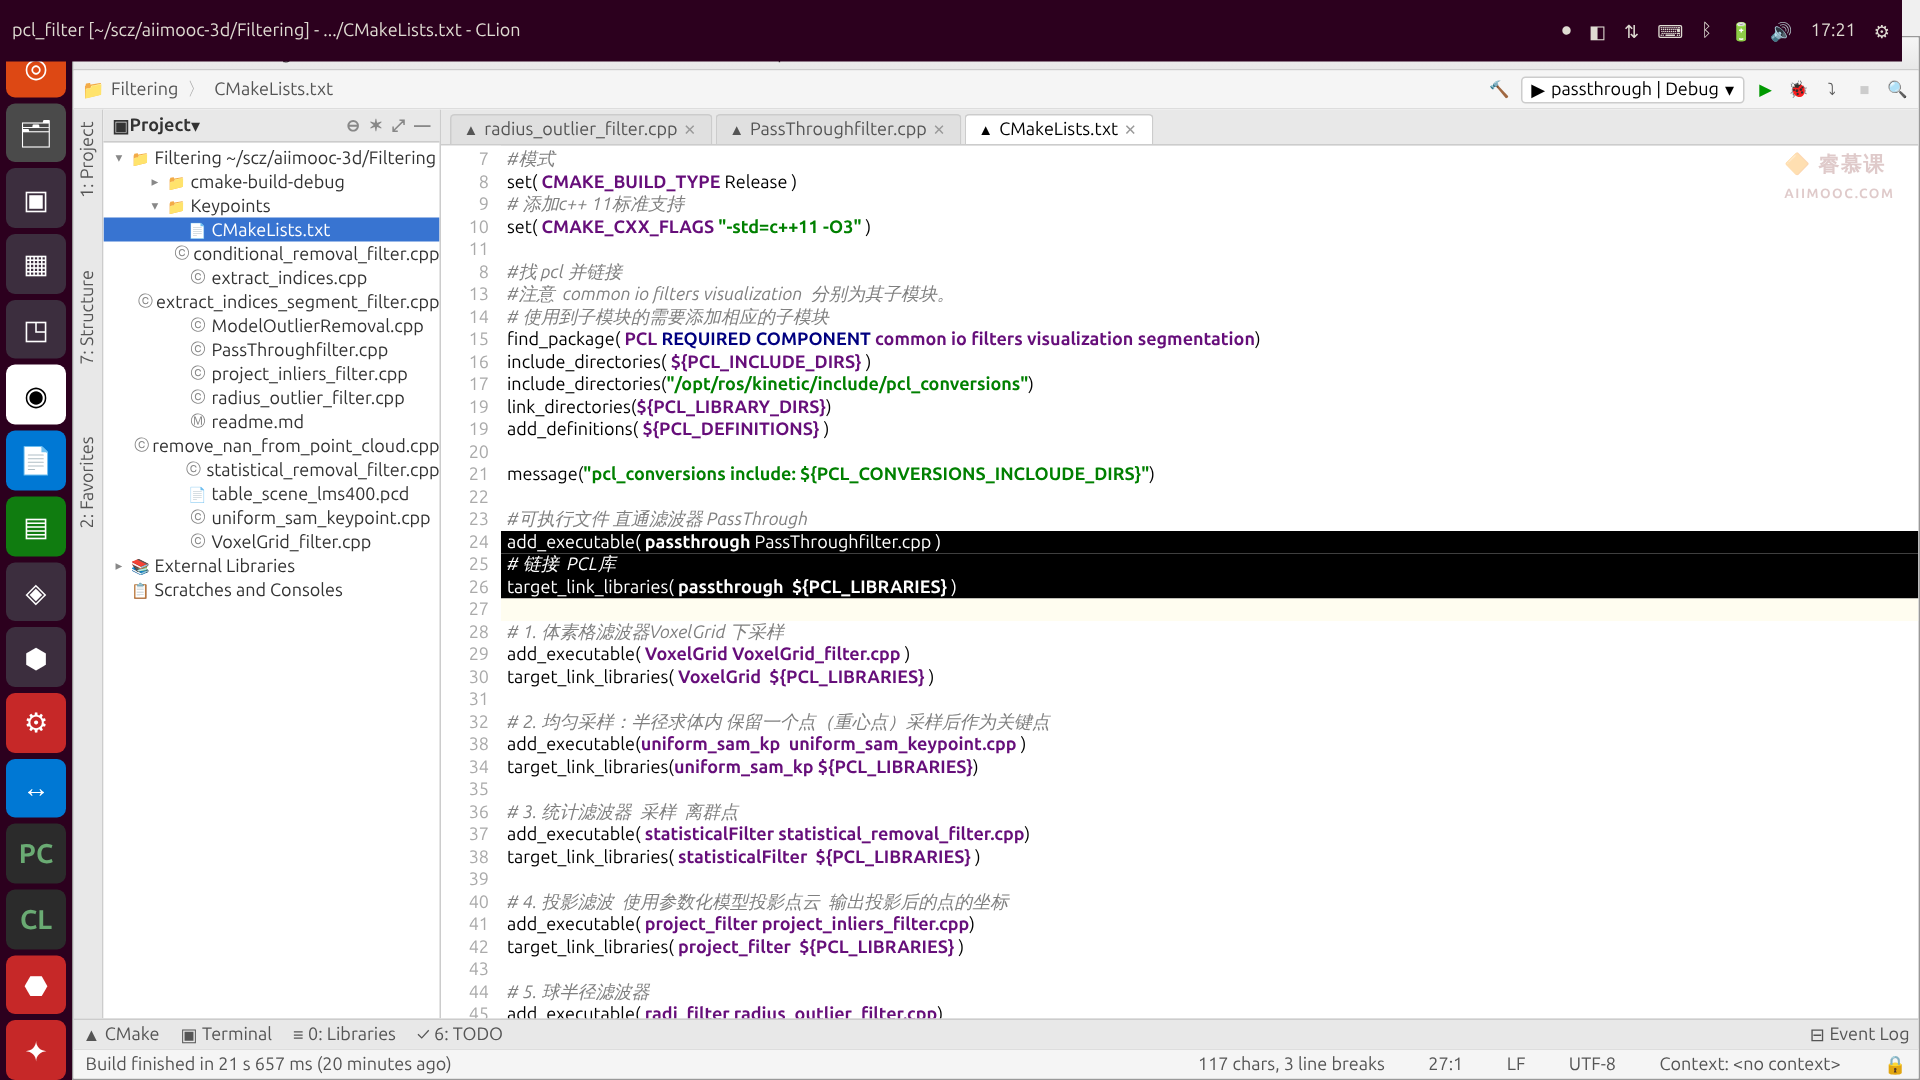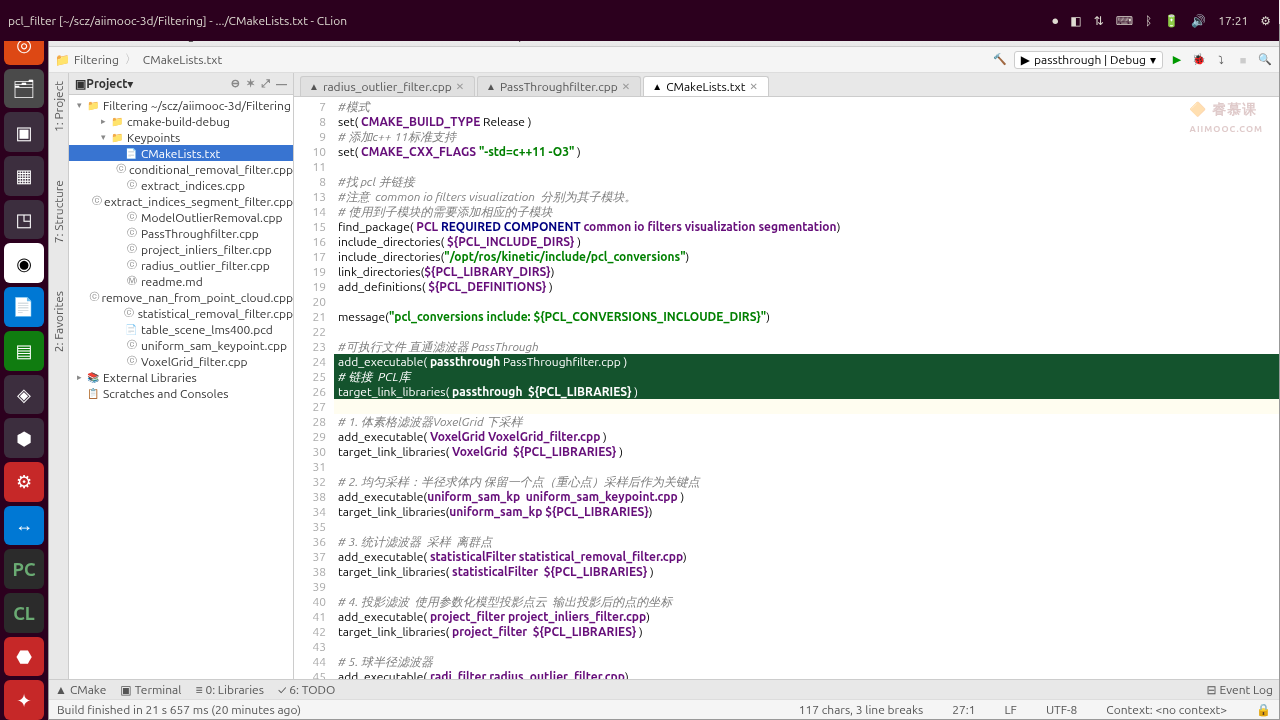--- a/index.html
+++ b/index.html
@@ -7,21 +7,21 @@
 
 .ubuntu-bar { position: absolute; left: 0; top: 0; width: 48px; height: 720px; background: #2c001e; display: flex; flex-direction: column; align-items: center; padding-top: 25px; gap: 4px; }
 .ubuntu-bar .launcher { width: 40px; height: 40px; border-radius: 6px; background: #3c2e3e; display: flex; align-items: center; justify-content: center; font-size: 18px; color: #fff; }
 .ubuntu-bar .launcher.orange { background: #dd4814; }
 .ubuntu-bar .launcher.files { background: #4a4a4a; }
 .ubuntu-bar .launcher.green { background: #107c10; }
 .ubuntu-bar .launcher.blue { background: #0078d4; }
 .ubuntu-bar .launcher.red { background: #c62828; }
 .ubuntu-bar .launcher.dark { background: #2b2b2b; color:#6aab73; font-weight:bold; }
 
-.top-panel { position: absolute; top: 0; left: 0; right: 1px; height: 41px; background: #2c001e; color: #dfdbd2; display: flex; align-items: center; padding: 15px 8px; font-size: 11px; z-index: 10; }
+.top-panel { position: absolute; top: 0; left: 0; right: 12px; height: 41px; background: #2c001e; color: #dfdbd2; display: flex; align-items: center; padding: 15px 8px; font-size: 11px; z-index: 10; }
 .top-panel .title { flex: 0 0 auto; }
 .top-panel .spacer { flex: 1; }
 .top-panel .tray { display: flex; gap: 12px; align-items: center; }
 .top-panel .tray span { font-size: 12px; }
 
 .app { position: absolute; left: 48px; top: 24px; right: 0; bottom: 0; background: #fff; display: flex; flex-direction: column; border: 1px solid #999; justify-content: flex-end; }
 
 .menubar { height: 22px; background: linear-gradient(#f5f5f5,#e8e8e8); border-bottom: 1px solid #ccc; display: flex; align-items: center; padding: 0 6px; gap: 14px; color: #333; font-size: 12px; }
 .menubar span { cursor: default; }
 
@@ -54,21 +54,21 @@
 .tab { padding: 3px 10px 3px 8px; font-size: 11px; background: #e0e0e0; border: 1px solid #ccc; border-bottom: none; margin-right: 2px; border-radius: 3px 3px 0 0; display: flex; align-items: center; gap: 4px; color:#555; cursor: default; }
 .tab.active { background: #fff; color: #000; }
 .tab .close { color:#999; font-size:10px; }
 .tab .ficon { font-size:10px; }
 
 .code-area { flex: 1; display: flex; font-family: "DejaVu Sans Mono", Consolas, monospace; font-size: 12px; overflow: hidden; position: relative; }
 .gutter { width: 40px; text-align: right; padding-right: 8px; color: #aaa; background: #fff; user-select: none; line-height: 15px; padding-top: 2px;}
 .gutter div { height: 15px; }
 .code { flex: 1; line-height: 15px; white-space: pre; padding-top: 2px; position: relative; }
 .code .line { height: 15px; padding-left: 4px; }
-.code .line.selected { background: #14532d; color: #fff; }
+.code .line.selected { background: #000000; color: #fff; }
 .code .line.selected .kw, .code .line.selected .str, .code .line.selected .var, .code .line.selected .cm, .code .line.selected .fn { color: #fff; }
 .code .line.caret { background: #fffdf0; }
 .cm { color: #808080; font-style: italic; }
 .kw { color: #000080; font-weight: bold; }
 .str { color: #008000; font-weight: bold; }
 .var { color: #660e7a; font-weight: bold; }
 .watermark { position: absolute; top: 4px; right: 16px; font-size: 14px; color: rgba(150,80,80,0.3); font-weight: bold; letter-spacing: 1px; pointer-events:none; }
 
 .bottom-tabs { height: 20px; background: #e8e8e8; border-top: 1px solid #ccc; display: flex; align-items: center; padding: 0 6px; gap: 14px; font-size: 11px; color: #555; }
 .bottom-tabs .btab { display: flex; align-items: center; gap: 3px; cursor: default; }

